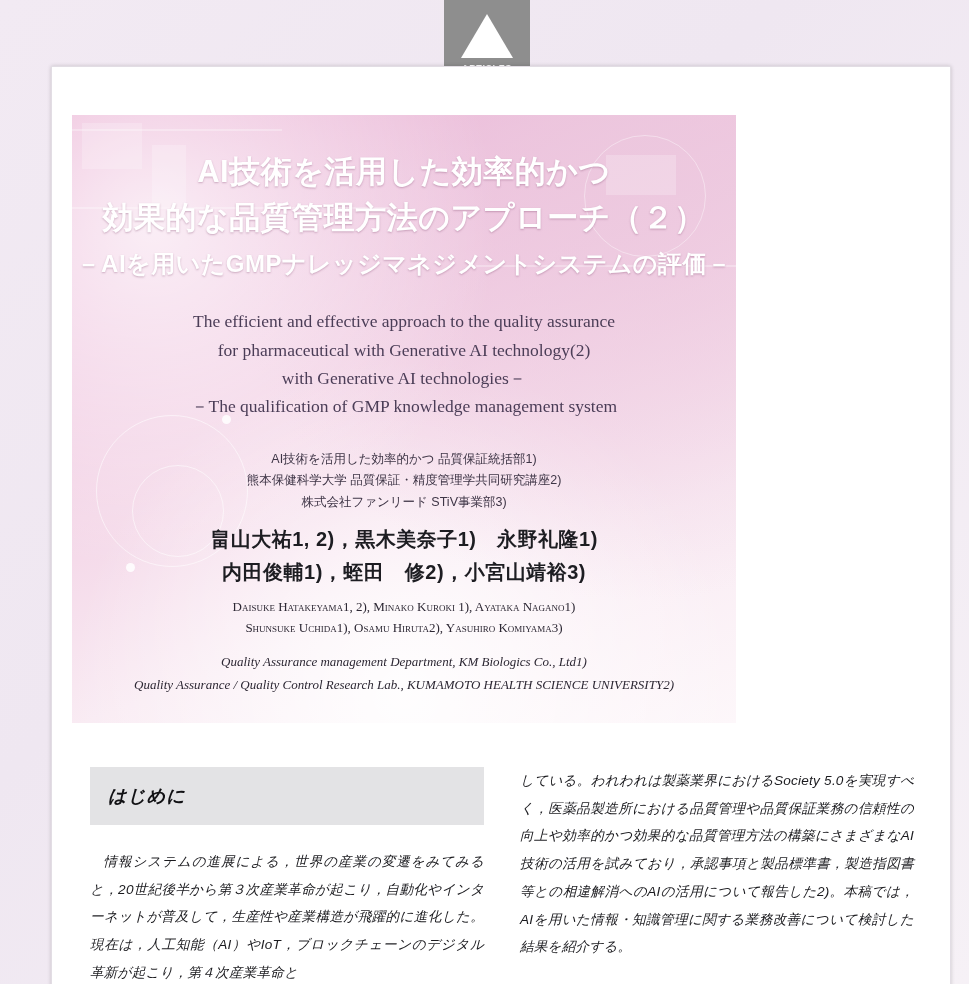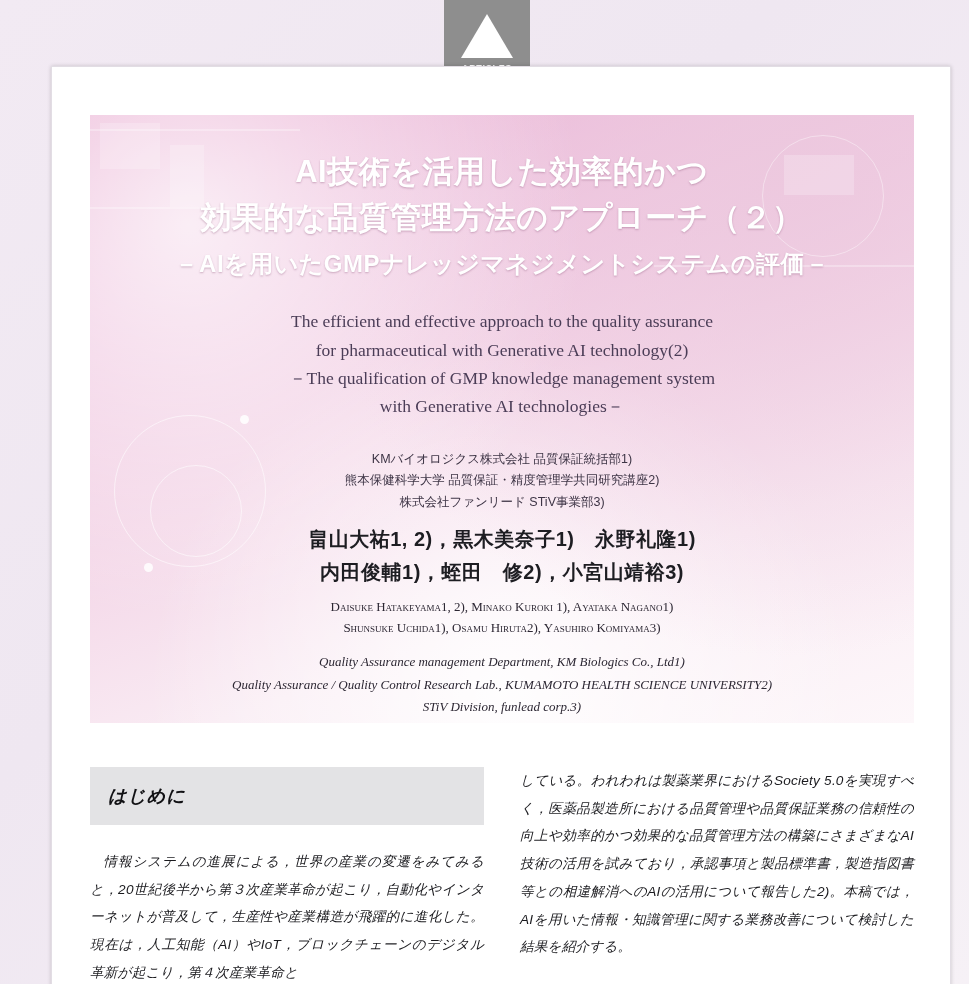--- a/index.html
+++ b/index.html
@@ -54,23 +54,23 @@
     background: #ffffff;
     box-shadow: 0 0 4px rgba(0,0,0,0.18);
     border: 1px solid #e2dde4;
     box-sizing: border-box;
     overflow: hidden;
   }
 
   
   .hero {
     position: absolute;
-    left: 38px;
+    left: 20px;
     top: 48px;
-    width: 824px;
+    width: 664px;
     height: 608px;
     background:
       radial-gradient(circle at 12% 18%, rgba(255,255,255,0.75) 0%, rgba(255,255,255,0) 45%),
       radial-gradient(circle at 85% 8%, rgba(236,200,222,0.85) 0%, rgba(255,255,255,0) 55%),
       radial-gradient(circle at 50% 95%, rgba(255,255,255,0.92) 0%, rgba(255,255,255,0) 50%),
       linear-gradient(160deg, #e8a9cf 0%, #eec0dd 22%, #f4d7e8 48%, #f9ebf3 72%, #fdf7fa 100%);
     overflow: hidden;
   }
   
   .hero .deco {
@@ -224,44 +224,43 @@
     <div class="hero-inner">
       <div class="title-ja">
         <div>AI技術を活用した効率的かつ</div>
         <div>効果的な品質管理方法のアプローチ（２）</div>
         <span class="line3">－AIを用いたGMPナレッジマネジメントシステムの評価－</span>
       </div>
 
       <div class="title-en">
         <div>The efficient and effective approach to the quality assurance</div>
         <div>for pharmaceutical with Generative AI technology(2)</div>
+        <div>with Generative AI technologies－</div>
         <div>－The qualification of GMP knowledge management system</div>
-        <div>with Generative AI technologies－</div>
       </div>
 
       <div class="affil-block">
-        <div>KMバイオロジクス株式会社 品質保証統括部1)</div>
+        <div>AI技術を活用した効率的かつ 品質保証統括部1)</div>
         <div>熊本保健科学大学 品質保証・精度管理学共同研究講座2)</div>
         <div>株式会社ファンリード STiV事業部3)</div>
       </div>
 
       <div class="authors-ja">
         <div>畠山大祐1, 2)，黒木美奈子1)　永野礼隆1)</div>
         <div>内田俊輔1)，蛭田　修2)，小宮山靖裕3)</div>
       </div>
 
       <div class="authors-en">
         <div>Daisuke Hatakeyama1, 2), Minako Kuroki 1), Ayataka Nagano1)</div>
         <div>Shunsuke Uchida1), Osamu Hiruta2), Yasuhiro Komiyama3)</div>
       </div>
 
       <div class="affil-en">
         <div>Quality Assurance management Department, KM Biologics Co., Ltd1)</div>
         <div>Quality Assurance / Quality Control Research Lab., KUMAMOTO HEALTH SCIENCE UNIVERSITY2)</div>
-        <div>STiV Division, funlead corp.3)</div>
       </div>
     </div>
   </div>
 
   <div class="body-cols">
     <div class="col">
       <div class="section-head">はじめに</div>
       <div class="para first">情報システムの進展による，世界の産業の変遷をみてみると，20世紀後半から第３次産業革命が起こり，自動化やインターネットが普及して，生産性や産業構造が飛躍的に進化した。現在は，人工知能（AI）やIoT，ブロックチェーンのデジタル革新が起こり，第４次産業革命と</div>
     </div>
     <div class="col">

